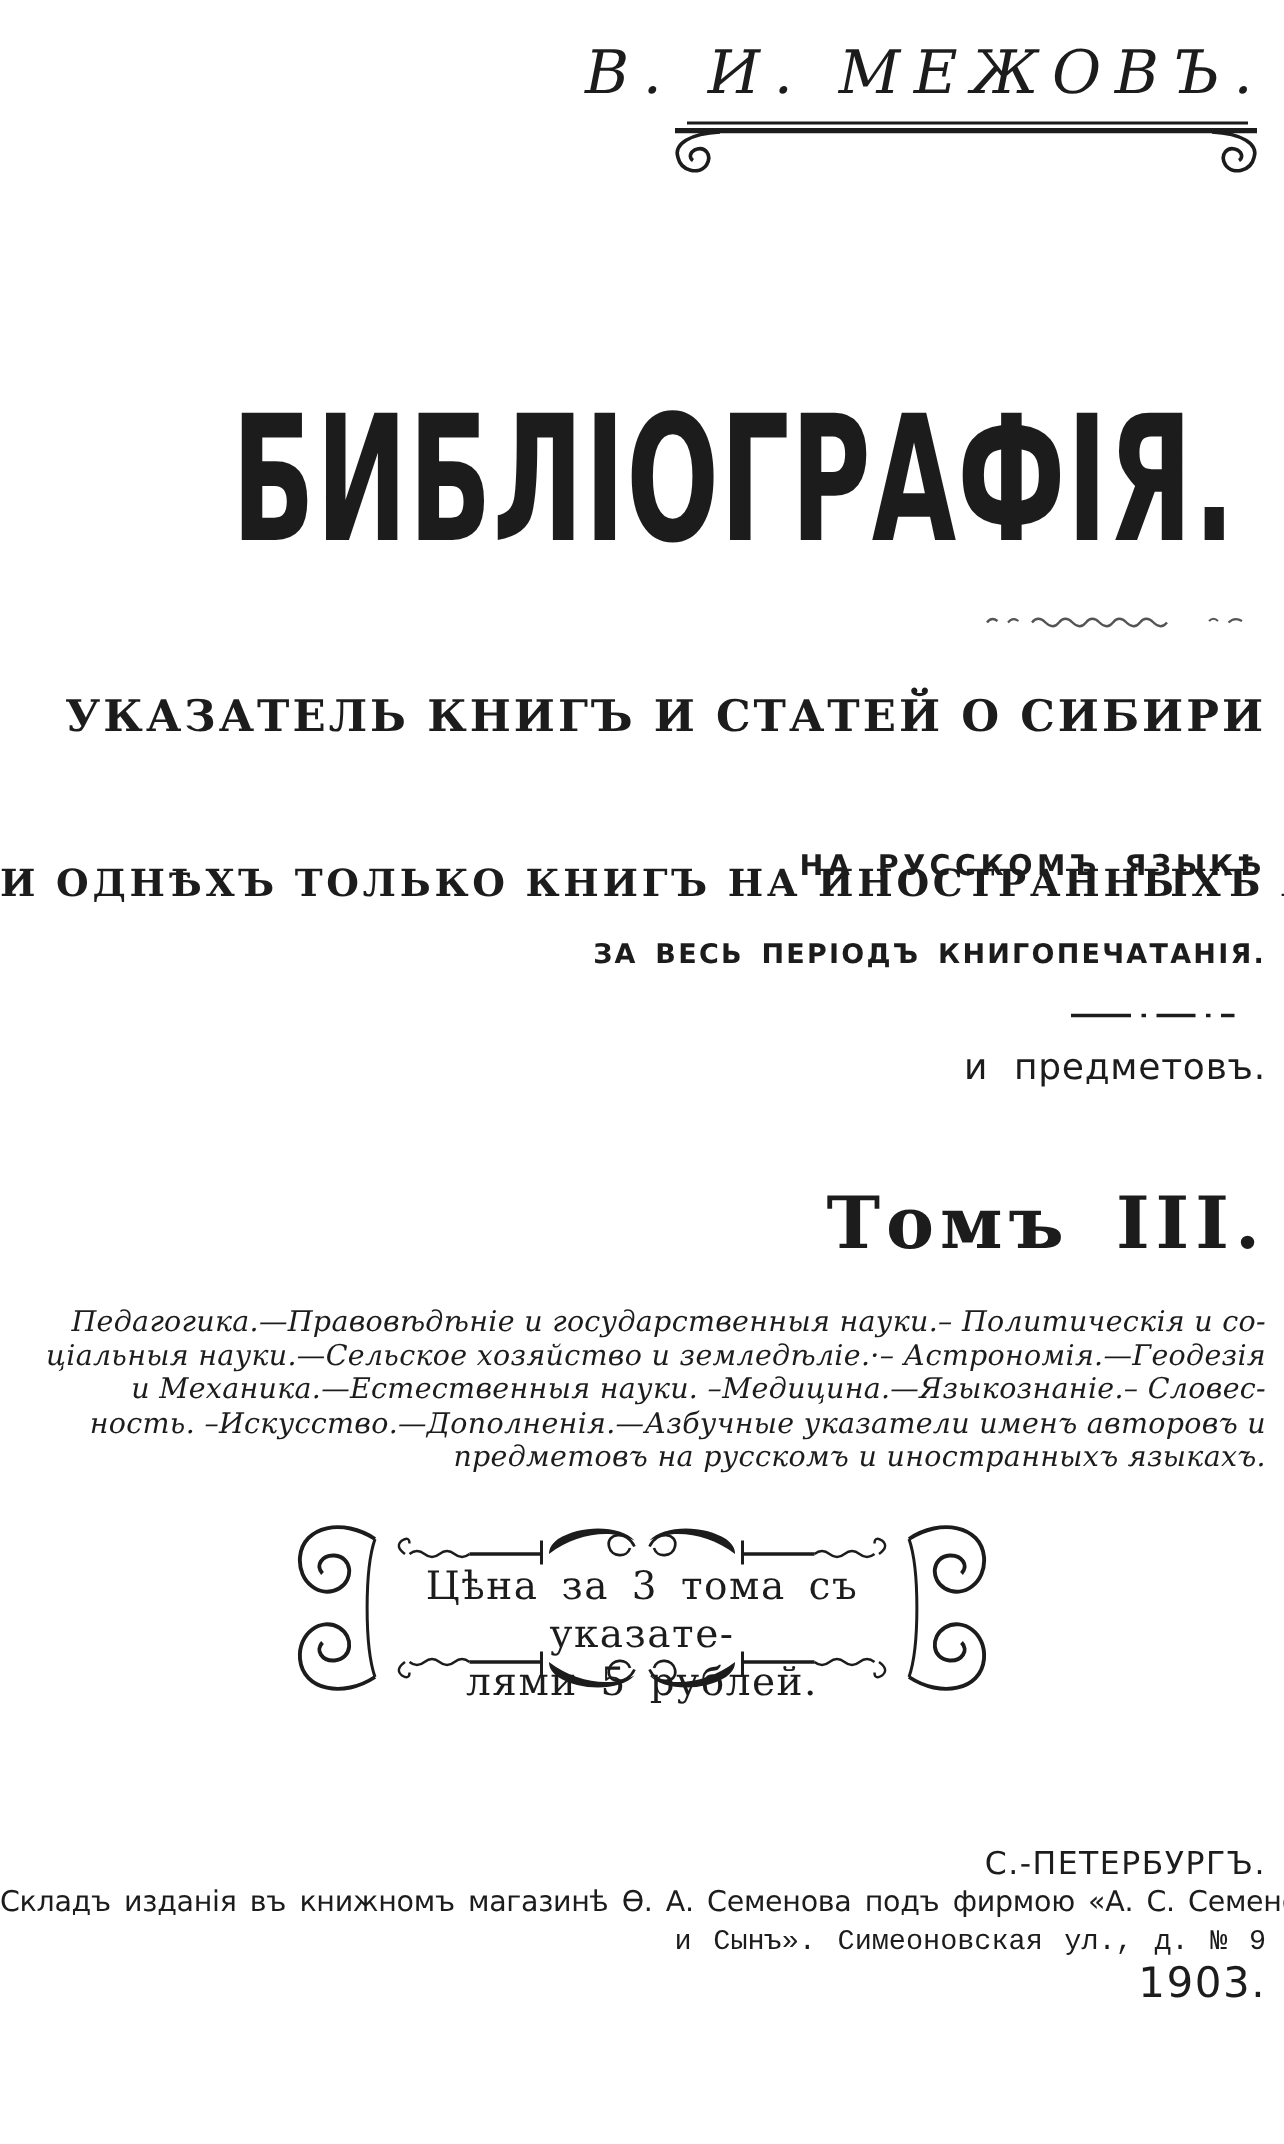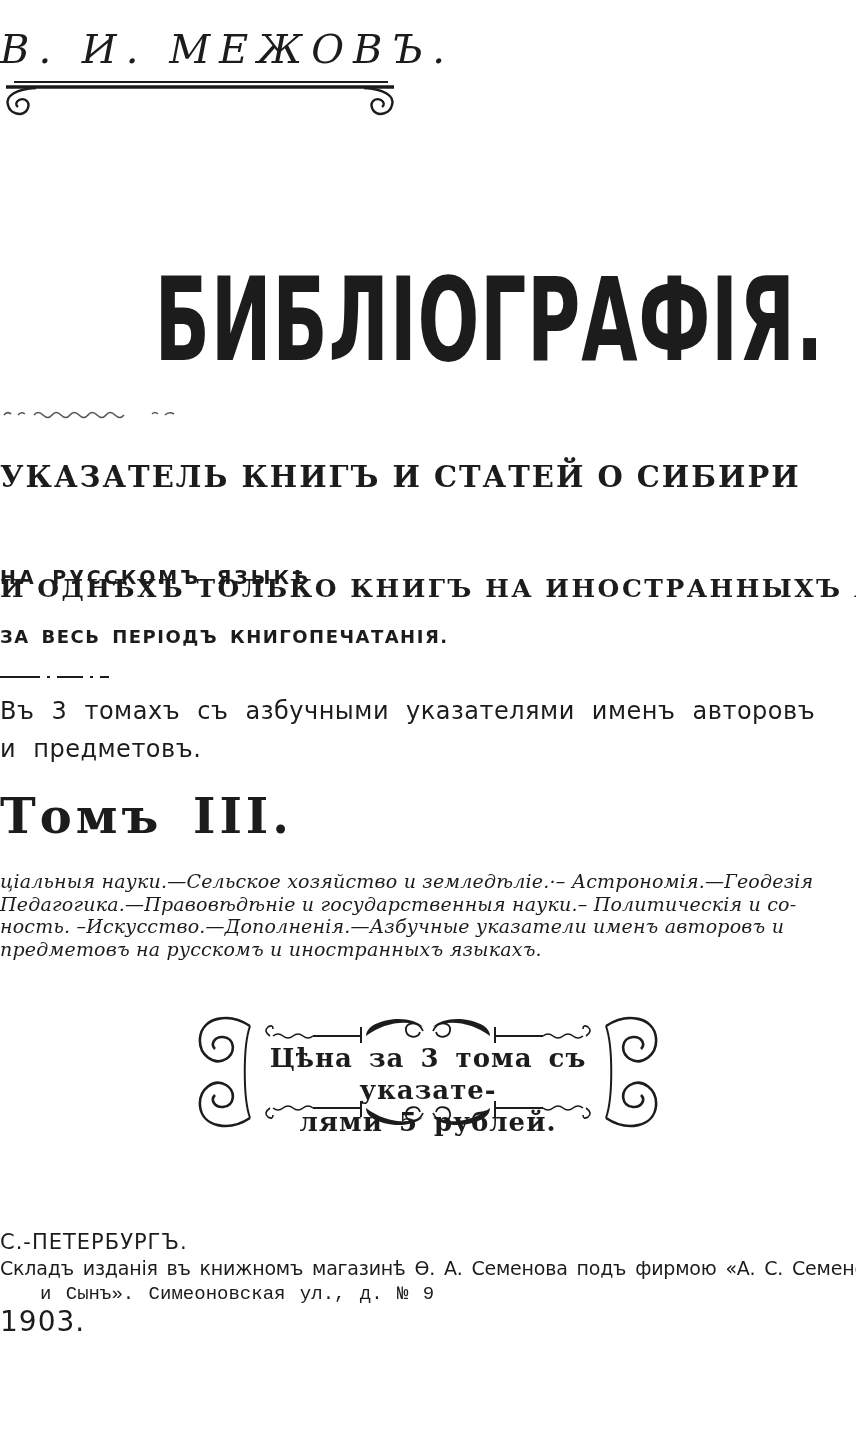--- a/index.html
+++ b/index.html
@@ -1,21 +1,21 @@
 <!DOCTYPE html>
 <html><head>
 <meta charset="utf-8">
 <style>
   html,body{margin:0;padding:0;background:#e8e8e8;}
   .sheet{
     position:relative;width:856px;height:1429px;margin:0 auto;
     background:#ffffff;color:#1c1c1c;overflow:hidden;
     font-family:"DejaVu Serif","Liberation Serif",serif;
   }
-  .abs{position:absolute;left:0;right:12px;text-align:left;}
+  .abs{position:absolute;left:0;right:12px;text-align:right;}
   .ink{stroke:#1c1c1c;}
   .inkfill{fill:#1c1c1c;}
 
   .author{
     top:26px;font-style:italic;font-size:40px;letter-spacing:9px;
     font-weight:500;
   }
   .author-rule{top:74px;}
 
   .title1{
@@ -59,21 +59,21 @@
 
   .pricebox{
     position:absolute;top:1014px;left:193px;width:470px;height:116px;
   }
   .pricebox .scroll-l{position:absolute;left:0;top:0;}
   .pricebox .scroll-r{position:absolute;right:0;top:0;transform:scaleX(-1);}
   .pricebox .rule-t{position:absolute;top:0;left:50%;transform:translateX(-50%);}
   .pricebox .rule-b{position:absolute;bottom:0;left:50%;transform:translateX(-50%) scaleY(-1);}
   .pricebox .pricetext{
     position:absolute;top:28px;left:60px;right:60px;text-align:center;
-    font-weight:bold;font-size:26px;line-height:32px;letter-spacing:1px;word-spacing:6px;
+    font-weight:normal;font-size:26px;line-height:32px;letter-spacing:1px;word-spacing:6px;
   }
 
   .imprint-city{
     top:1230px;font-family:"DejaVu Sans","Liberation Sans",sans-serif;
     font-size:21px;letter-spacing:1px;
   }
   .imprint-l1{
     top:1257px;font-family:"DejaVu Sans","Liberation Sans",sans-serif;
     font-size:19px;letter-spacing:-0.2px;word-spacing:3px;white-space:nowrap;
   }
@@ -120,29 +120,29 @@
   <div class="abs subtitle3">И ОДНѢХЪ ТОЛЬКО КНИГЪ НА ИНОСТРАННЫХЪ ЯЗЫКАХЪ</div>
   <div class="abs subtitle4">ЗА ВЕСЬ ПЕРІОДЪ КНИГОПЕЧАТАНІЯ.</div>
 
   <div class="abs dashed-rule">
     <svg width="130" height="8" viewBox="0 0 130 8" aria-hidden="true">
       <line class="ink" x1="0" y1="4" x2="130" y2="4" stroke-width="2.2" stroke-dasharray="40 7 3 7 26 7 3 7 9"></line>
     </svg>
   </div>
 
   <div class="abs edition">
-    <div>Въ 3 томахъ съ азбучными указателями именъ авторовъ</div>
     <div>и предметовъ.</div>
   </div>
 
   <div class="abs volume">Томъ III.</div>
 
   <div class="abs contents">
+    <div>Педагогика.—Правовѣдѣніе и государственныя науки.– Политическія и со-</div>
     <div>ціальныя науки.—Сельское хозяйство и земледѣліе.·– Астрономія.—Геодезія</div>
-    <div>Педагогика.—Правовѣдѣніе и государственныя науки.– Политическія и со-</div>
+    <div>и Механика.—Естественныя науки. –Медицина.—Языкознаніе.– Словес-</div>
     <div>ность. –Искусство.—Дополненія.—Азбучные указатели именъ авторовъ и</div>
     <div>предметовъ на русскомъ и иностранныхъ языкахъ.</div>
   </div>
 
   <div class="pricebox">
     <div class="scroll-l">
       <svg width="62" height="116" viewBox="0 0 62 116" aria-hidden="true">
         <path class="ink" d="M57 12 C 36 -2 9 3 7 24 C 5.5 41 21 52 33 45 C 43 39 42 24 30 23 C 21.5 22.5 17 30 22 35" fill="none" stroke-width="2.6"></path>
         <path class="ink" d="M57 104 C 36 118 9 113 7 92 C 5.5 75 21 64 33 71 C 43 77 42 92 30 93 C 21.5 93.5 17 86 22 81" fill="none" stroke-width="2.6"></path>
         <path class="ink" d="M57 12 C 50 32 50 84 57 104" fill="none" stroke-width="2"></path>

